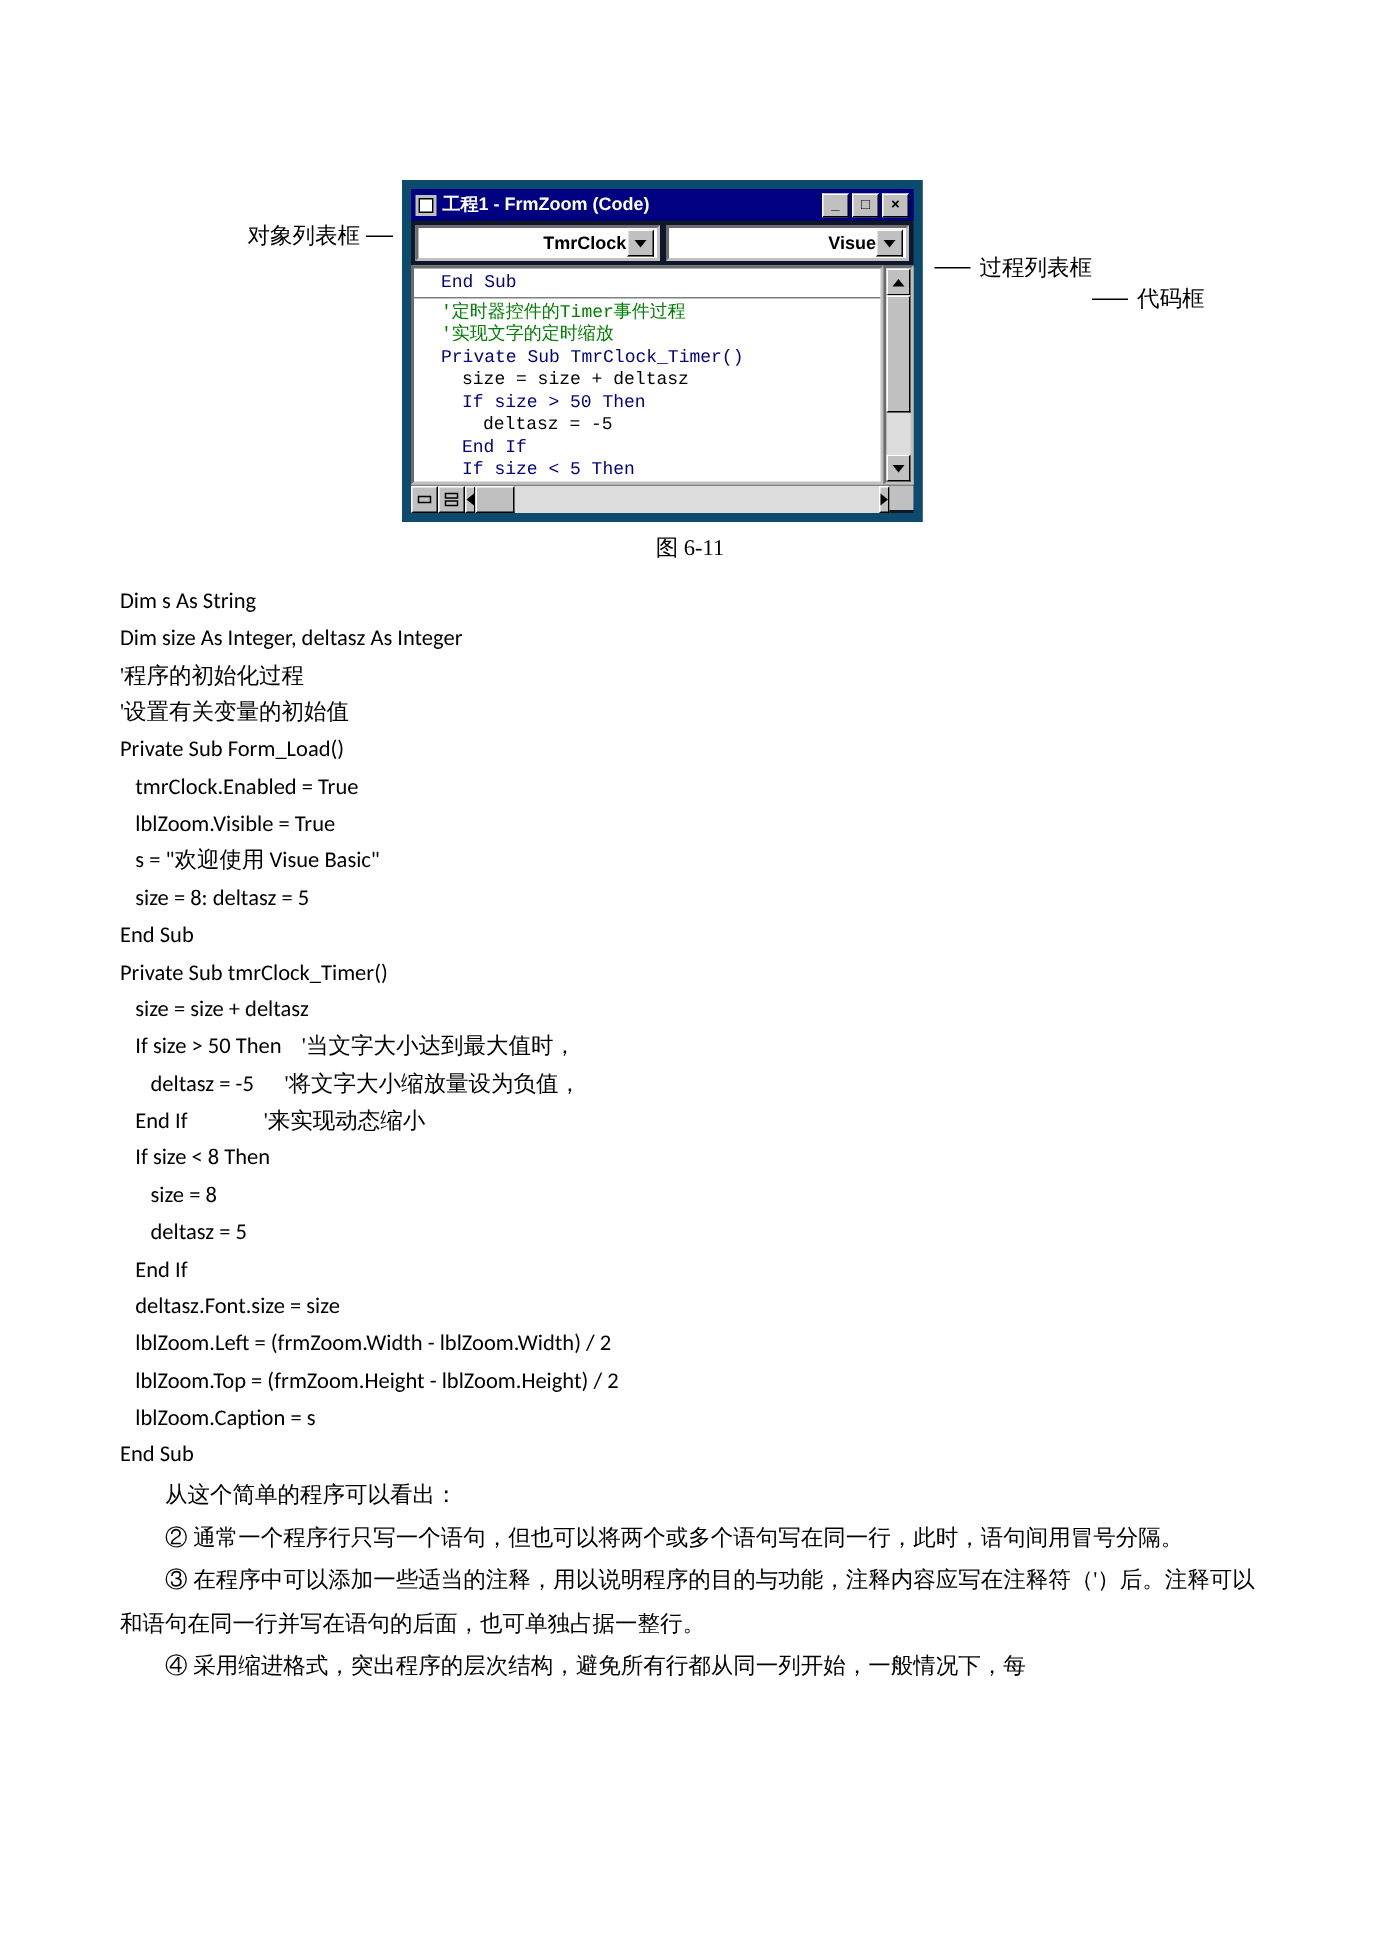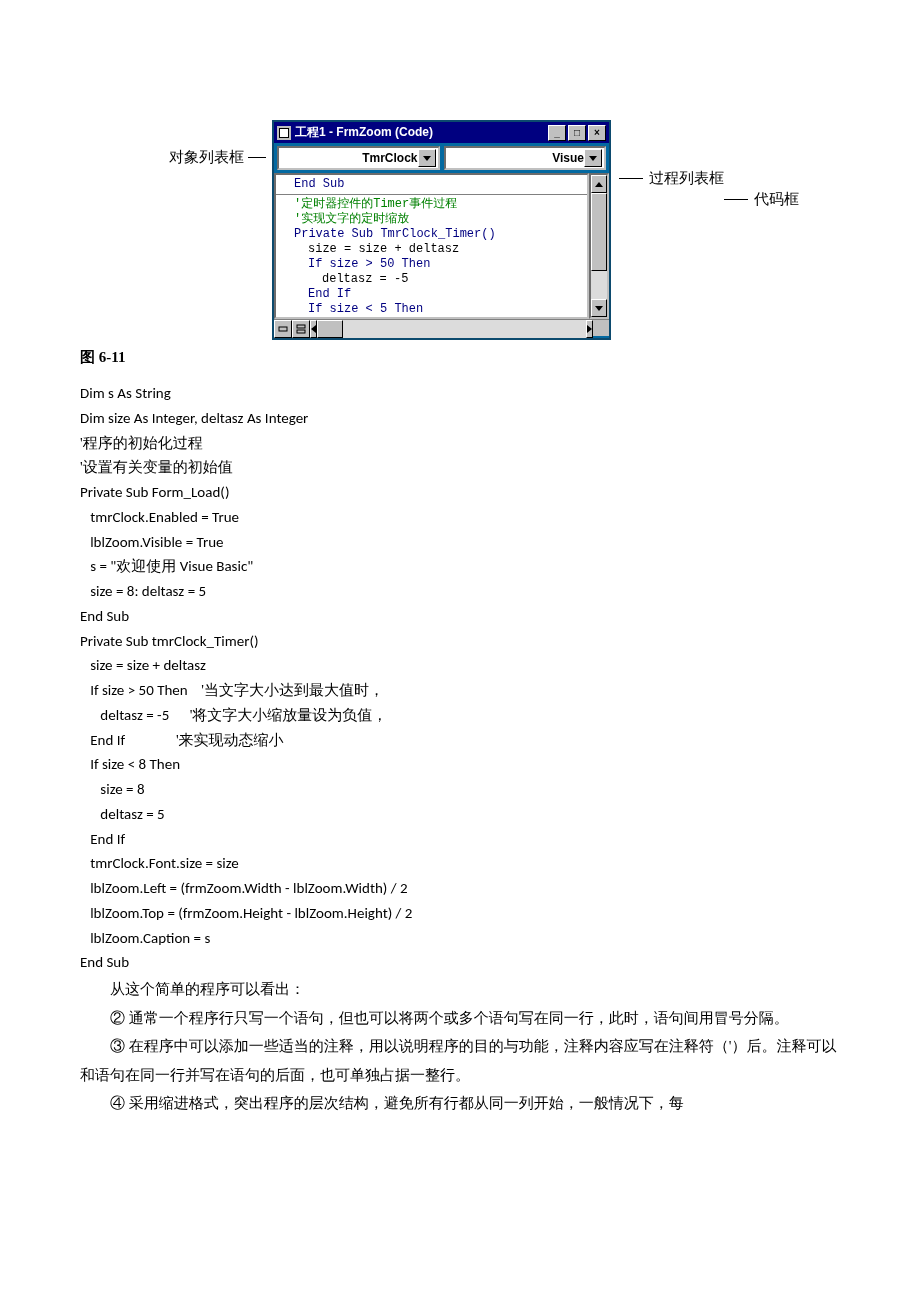--- a/index.html
+++ b/index.html
@@ -47,22 +47,22 @@
     width: 24px;
     height: 1px;
     background: #000;
     margin-right: 6px;
   }
   .right-label.top { margin-top: 28px; }
   .right-label.mid { margin-top: 70px; }
 
   .vb-window {
     width: 335px;
-    border: 2px solid #0c4a6e;
-    background: #0369a1;
+    border: 6px solid #0c4a6e;
+    background: #0f172a;
     font-family: "MS Sans Serif", Arial, sans-serif;
     font-size: 12px;
   }
   .titlebar {
     background: #000080;
     color: #fff;
     display: flex;
     align-items: center;
     padding: 2px 3px;
     font-weight: bold;
@@ -125,21 +125,21 @@
   .strack { flex:1; background:#dcdcdc; position:relative;}
   .thumb { position:absolute; left:0;right:0; background:#c0c0c0;border:1px solid #000;border-top-color:#fff;border-left-color:#fff;}
   .bottombar { display:flex; height:18px; border-top:1px solid #808080;}
   .mini { width:16px;height:16px;border:1px solid #000;border-top-color:#fff;border-left-color:#fff;background:#c0c0c0;display:flex;align-items:center;justify-content:center;}
   .mini svg{display:block;}
   .hscroll { flex:1; display:flex; background:#c0c0c0;}
   .htrack{flex:1;background:#dcdcdc;position:relative;}
   .hthumb{position:absolute;top:0;bottom:0;background:#c0c0c0;border:1px solid #000;border-top-color:#fff;border-left-color:#fff;}
   .grip{width:16px;height:16px;background:#c0c0c0;}
 
-  .figcap { text-align:left; margin:6px 0 14px 0;font-weight:bold; }
+  .figcap { text-align:center; margin:6px 0 14px 0; }
 
   .body-text { line-height: 1.9; }
   .body-text p { margin:0; }
   .code-listing {
     font-family: Calibri, Arial, "宋体", sans-serif;
     font-size: 15px;
     line-height: 1.65;
     white-space: pre;
   }
   .cn { font-family: "SimSun","宋体",serif; }
@@ -249,21 +249,21 @@
 <span>End Sub</span>
 <span>Private Sub tmrClock_Timer()</span>
 <span>   size = size + deltasz</span>
 <span>   If size &gt; 50 Then    </span><span class="cn">'当文字大小达到最大值时，</span>
 <span>      deltasz = -5      </span><span class="cn">'将文字大小缩放量设为负值，</span>
 <span>   End If               </span><span class="cn">'来实现动态缩小</span>
 <span>   If size &lt; 8 Then</span>
 <span>      size = 8</span>
 <span>      deltasz = 5</span>
 <span>   End If</span>
-<span>   tmrClock.Font.size = size</span>
+<span>   deltasz.Font.size = size</span>
 <span>   lblZoom.Left = (frmZoom.Width - lblZoom.Width) / 2</span>
 <span>   lblZoom.Top = (frmZoom.Height - lblZoom.Height) / 2</span>
 <span>   lblZoom.Caption = s</span>
 <span>End Sub</span></div>
 
     <p class="para">从这个简单的程序可以看出：</p>
     <p class="para">② 通常一个程序行只写一个语句，但也可以将两个或多个语句写在同一行，此时，语句间用冒号分隔。</p>
     <p class="para">③ 在程序中可以添加一些适当的注释，用以说明程序的目的与功能，注释内容应写在注释符（'）后。注释可以和语句在同一行并写在语句的后面，也可单独占据一整行。</p>
     <p class="para">④ 采用缩进格式，突出程序的层次结构，避免所有行都从同一列开始，一般情况下，每</p>
   </div>

